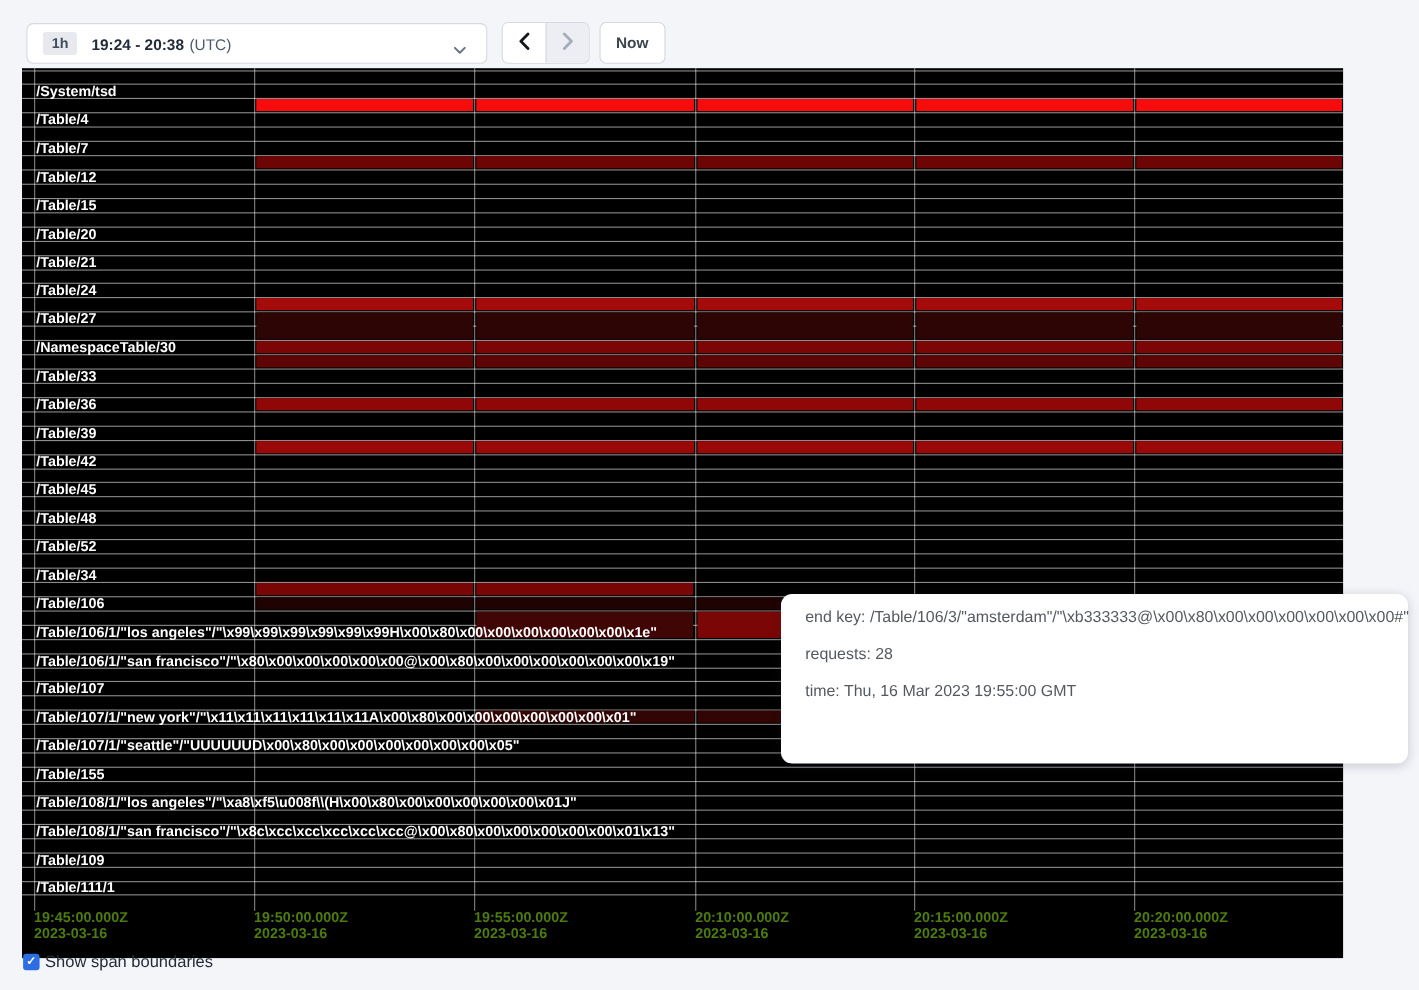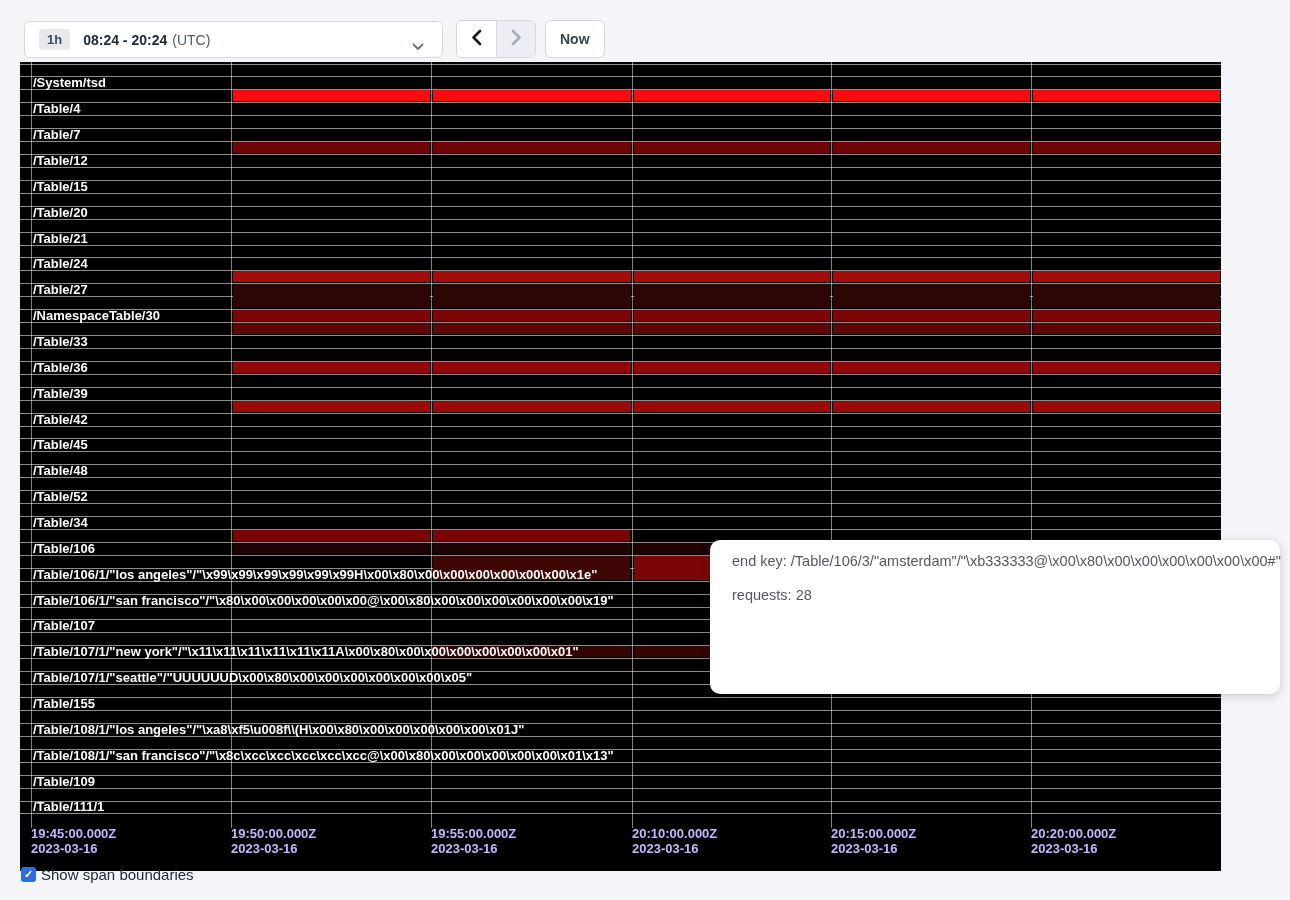--- a/index.html
+++ b/index.html
@@ -49,21 +49,21 @@
   .rows-area { position:absolute; left:0; top:0; width:1201px; height:760px; }
   .row-line { position:absolute; left:0; width:1201px; height:1px; background:rgba(255,255,255,0.55); }
   .grid-line { position:absolute; top:0; width:1px; height:766px; background:rgba(255,255,255,0.5); }
   .heat-band { position:absolute; }
   .row-label {
     position:absolute; left:13px; height:13px; display:flex; align-items:center;
     color:#fff; font-size:13px; font-weight:bold; white-space:nowrap; z-index:3;
     letter-spacing:0;
   }
   .axis-area { position:absolute; left:0; top:760px; width:1201px; height:38px; }
-  .axis-tick { position:absolute; top:4px; color:#c4b5fd; font-size:13px; font-weight:bold; line-height:15px; white-space:nowrap; }
+  .axis-tick { position:absolute; top:4px; color:#4d7c0f; font-size:13px; font-weight:bold; line-height:15px; white-space:nowrap; }
 
   
   .tooltip {
     position:absolute; left:710px; top:540px; width:570px; height:154px;
     background:#fff; border-radius:10px; box-shadow:0 2px 10px rgba(40,45,60,0.22);
     padding:14px 22px; z-index:20;
   }
   .tooltip p { font-size:14.5px; color:#55595f; line-height:15px; margin-bottom:19px; white-space:nowrap; }
 
   
@@ -75,21 +75,21 @@
     display:flex; align-items:center; justify-content:center;
     color:#fff; font-size:11px; font-weight:bold; line-height:1;
   }
   .checkbox-label { margin-left:5px; font-size:15px; color:#242b35; }
 </style>
 </head>
 <body>
 
 <div class="time-select">
   <span class="range-badge">1h</span>
-  <span class="range-label">08:24 - 20:24</span>
+  <span class="range-label">19:24 - 20:38</span>
   <span class="range-suffix">(UTC)</span>
   <span class="select-caret">
     <svg width="12" height="8" viewBox="0 0 12 8">
         <polyline points="1.5,1.5 6,6 10.5,1.5" fill="none" stroke="currentColor" stroke-width="1.8" stroke-linecap="round" stroke-linejoin="round"></polyline>
       </svg>
   </span>
 </div>
 
 <div class="nav-group">
   <button class="nav-btn prev">
@@ -287,20 +287,21 @@
       <div class="axis-tick" style="left: 1011px;">
         <div>20:20:00.000Z</div>
         <div>2023-03-16</div>
       </div>
     </div>
 </div>
 
 <div class="tooltip">
   <p>end key: /Table/106/3/"amsterdam"/"\xb333333@\x00\x80\x00\x00\x00\x00\x00\x00#"</p>
   <p>requests: 28</p>
+  <p>time: Thu, 16 Mar 2023 19:55:00 GMT</p>
 </div>
 
 <div class="footer-row">
   <span class="checkbox">
     <span>✓</span>
   </span>
   <span class="checkbox-label">Show span boundaries</span>
 </div>
 
 </body></html>

